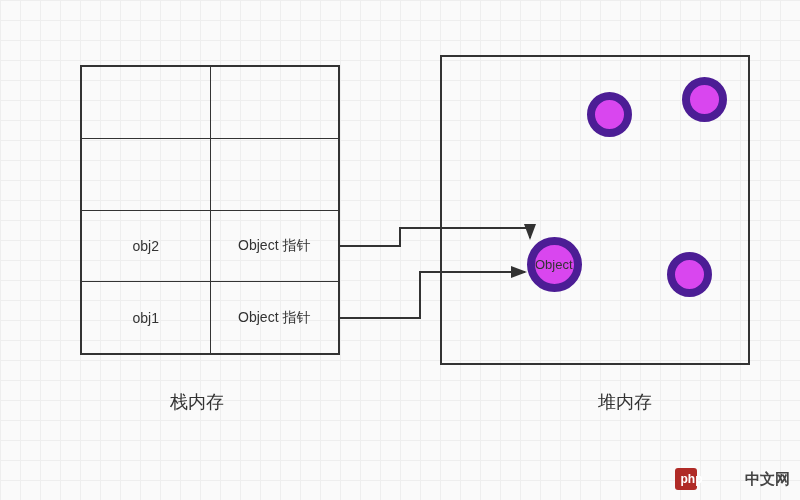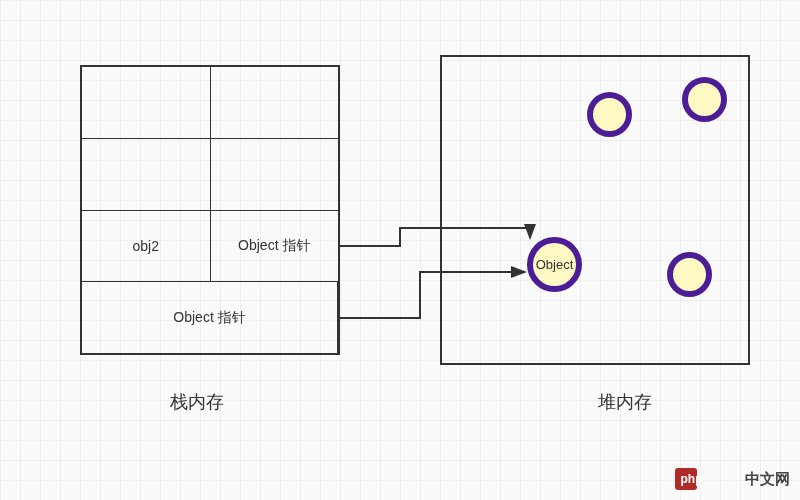--- a/index.html
+++ b/index.html
@@ -43,26 +43,26 @@
     .heap {
       position: absolute;
       left: 440px;
       top: 55px;
       width: 310px;
       height: 310px;
       border: 2px solid #333;
     }
     .circle {
       position: absolute;
-      border: 6px solid #4c1d95;
+      border: 8px solid #4c1d95;
       border-radius: 50%;
-      background: #fef9c3;
+      background: #d946ef;
       display: flex;
       align-items: center;
-      justify-content: center;
+      justify-content: flex-start;
       font-size: 13px;
       color: #333;
     }
     .c-main { left: 85px; top: 180px; width: 55px; height: 55px; }
     .c1 { left: 145px; top: 35px; width: 45px; height: 45px; }
     .c2 { left: 240px; top: 20px; width: 45px; height: 45px; }
     .c3 { left: 225px; top: 195px; width: 45px; height: 45px; }
     .label {
       position: absolute;
       font-size: 18px;
@@ -114,20 +114,21 @@
   </div>
   <div class="stack-row">
     <div class="stack-cell"></div>
     <div class="stack-cell"></div>
   </div>
   <div class="stack-row">
     <div class="stack-cell">obj2</div>
     <div class="stack-cell">Object 指针</div>
   </div>
   <div class="stack-row">
+    <div class="stack-cell">obj1</div>
     <div class="stack-cell">Object 指针</div>
   </div>
 </div>
 
 <div class="heap">
   <div class="circle c1"></div>
   <div class="circle c2"></div>
   <div class="circle c3"></div>
   <div class="circle c-main">
     <span>Object</span>

